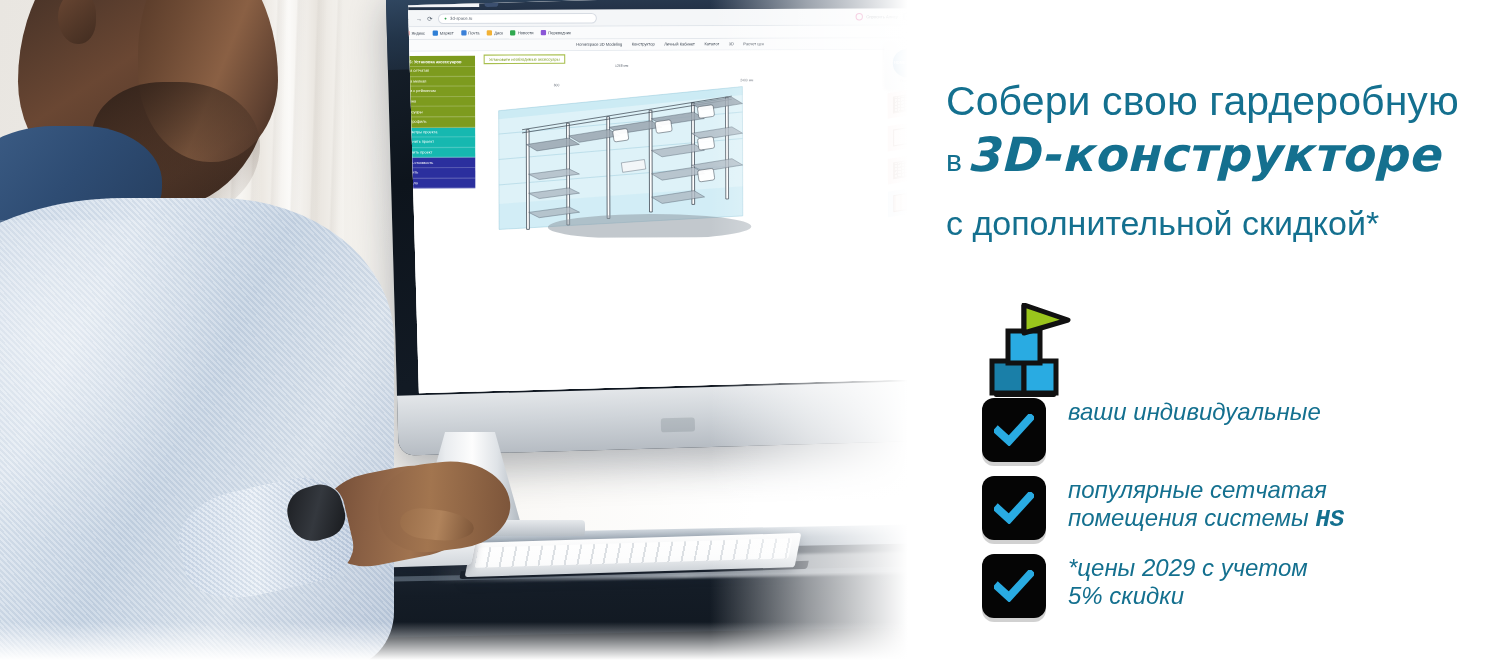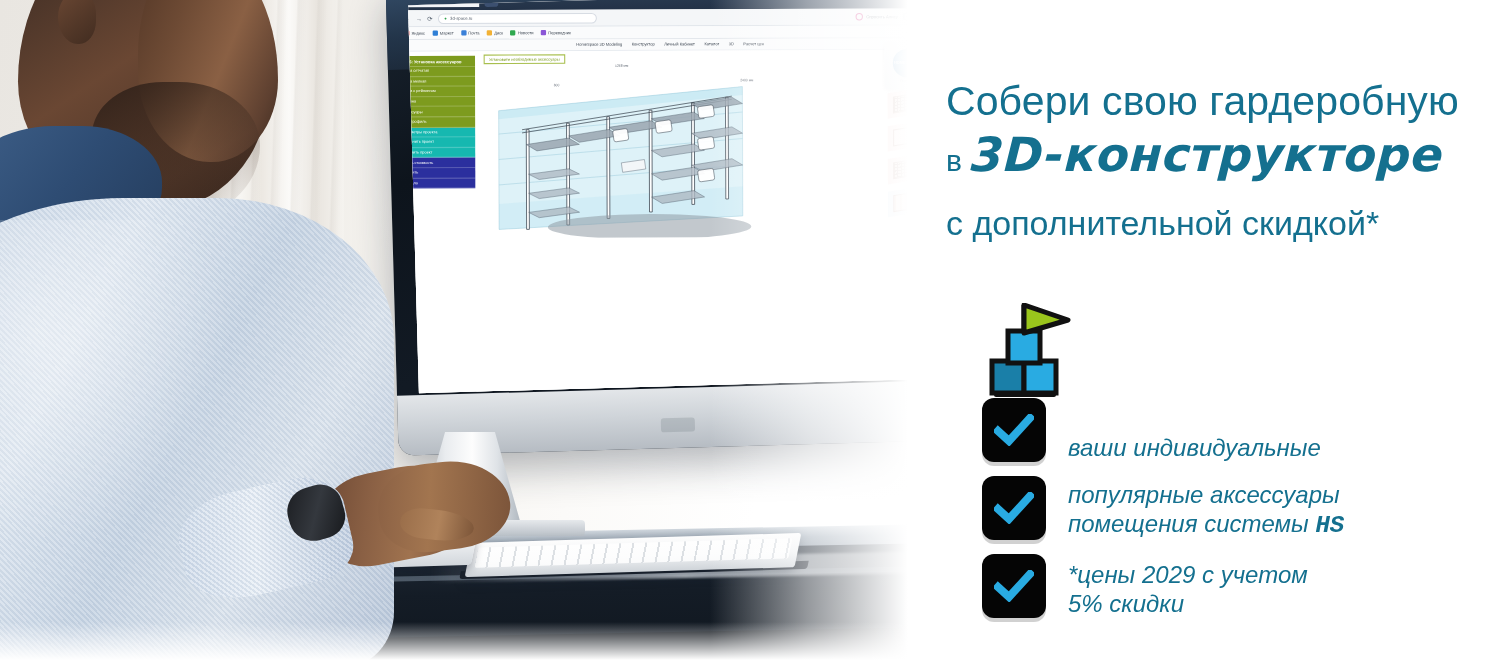--- a/index.html
+++ b/index.html
@@ -192,21 +192,21 @@
   .h-l2 { font-size:40px; line-height:1.12; margin-top:6px; display:flex; align-items:baseline; gap:9px; }
   .h-l2 .pre { font-size:30px; }
   .h-l2 .big { font-size:47px; font-weight:bold; font-style:italic;
     font-family:"DejaVu Sans", sans-serif; letter-spacing:.5px; transform:skewX(-3deg); }
   .h-l3 { font-size:34px; line-height:1.1; margin-top:23px; }
 
   .blocks { position:absolute; left:56px; top:303px; width:96px; height:100px; }
 
   .features { position:absolute; left:52px; top:398px; width:500px;
     display:flex; flex-direction:column; gap:14px; }
-  .feat { display:flex; align-items:flex-end; gap:22px; }
+  .feat { display:flex; align-items:flex-start; gap:22px; }
   .chk { width:64px; height:64px; flex:none; background:#050505; border-radius:12px;
     display:flex; align-items:center; justify-content:center; box-shadow:0 4px 0 rgba(0,0,0,.18); }
   .feat-txt { color:#14708f; font-style:italic; font-size:24px; line-height:1.18; font-weight:500; }
   .feat-txt b { font-weight:bold; font-style:italic;font-family:Liberation Mono, monospace; }
 </style>
 </head>
 <body>
 
 <div class="banner">
 
@@ -491,21 +491,21 @@
         </div>
       </div>
 
       <div class="feat">
         <div class="chk">
           <svg width="40" height="32" viewBox="0 0 40 32">
             <polyline points="4,17 15,27 36,4" fill="none" stroke="#29abe2" stroke-width="8" stroke-linecap="square" stroke-linejoin="miter"></polyline>
           </svg>
         </div>
         <div class="feat-txt">
-          <div>популярные аксессуары</div>
+          <div>популярные сетчатая</div>
           <div>
             <span>помещения системы</span>
             <b>HS</b>
           </div>
         </div>
       </div>
 
       <div class="feat">
         <div class="chk">
           <svg width="40" height="32" viewBox="0 0 40 32">

